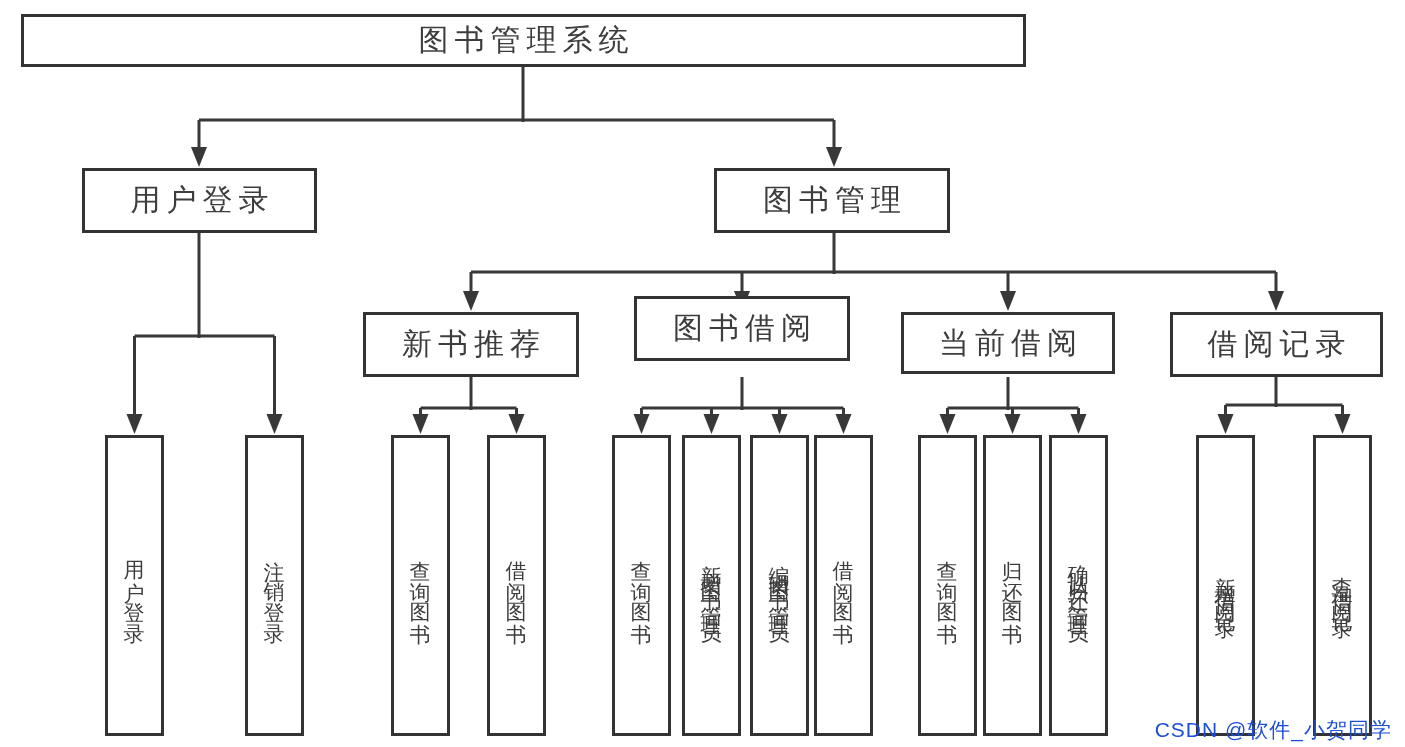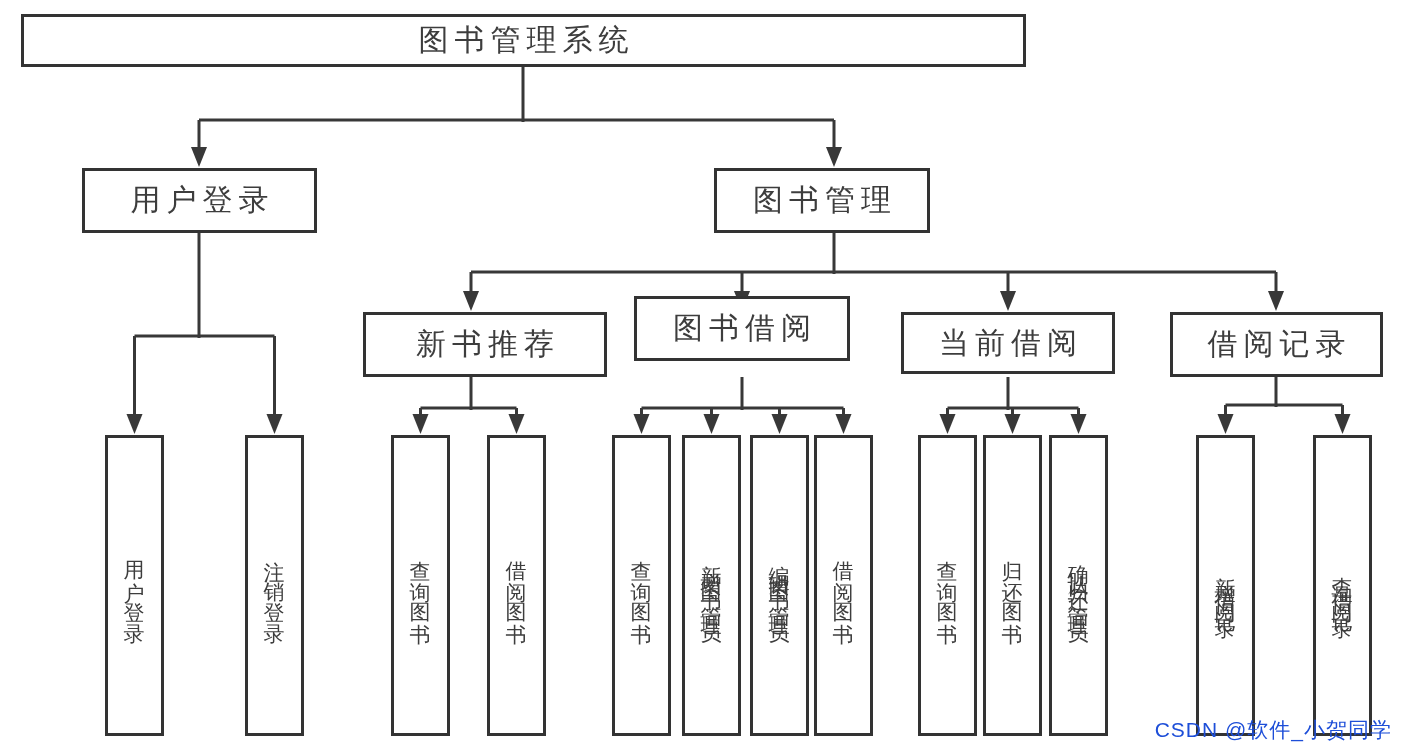--- a/index.html
+++ b/index.html
@@ -58,23 +58,23 @@
       <path d="M1004.5 414h16L1012.5 434z"></path>
       <path d="M1070.5 414h16L1078.5 434z"></path>
       <path d="M1217.5 414h16L1225.5 434z"></path>
       <path d="M1334.5 414h16L1342.5 434z"></path>
     </g>
   </svg>
 
   <div class="box h" style="left:21px;top:14px;width:1005px;height:53px">图书管理系统</div>
 
   <div class="box h" style="left:82px;top:168px;width:235px;height:65px">用户登录</div>
-  <div class="box h" style="left:714px;top:168px;width:216px;height:65px">图书管理</div>
+  <div class="box h" style="left:714px;top:168px;width:236px;height:65px">图书管理</div>
 
-  <div class="box h" style="left:363px;top:312px;width:244px;height:65px">新书推荐</div>
+  <div class="box h" style="left:363px;top:312px;width:216px;height:65px">新书推荐</div>
   <div class="box h" style="left:634px;top:296px;width:216px;height:65px">图书借阅</div>
   <div class="box h" style="left:901px;top:312px;width:214px;height:62px">当前借阅</div>
   <div class="box h" style="left:1170px;top:312px;width:213px;height:65px">借阅记录</div>
 
   <div class="box leaf short" style="left:105px;top:435px;width:59px;height:301px">用户登录</div>
   <div class="box leaf short" style="left:245px;top:435px;width:59px;height:301px">注销登录</div>
 
   <div class="box leaf short" style="left:391px;top:435px;width:59px;height:301px">查询图书</div>
   <div class="box leaf short" style="left:487px;top:435px;width:59px;height:301px">借阅图书</div>
 

